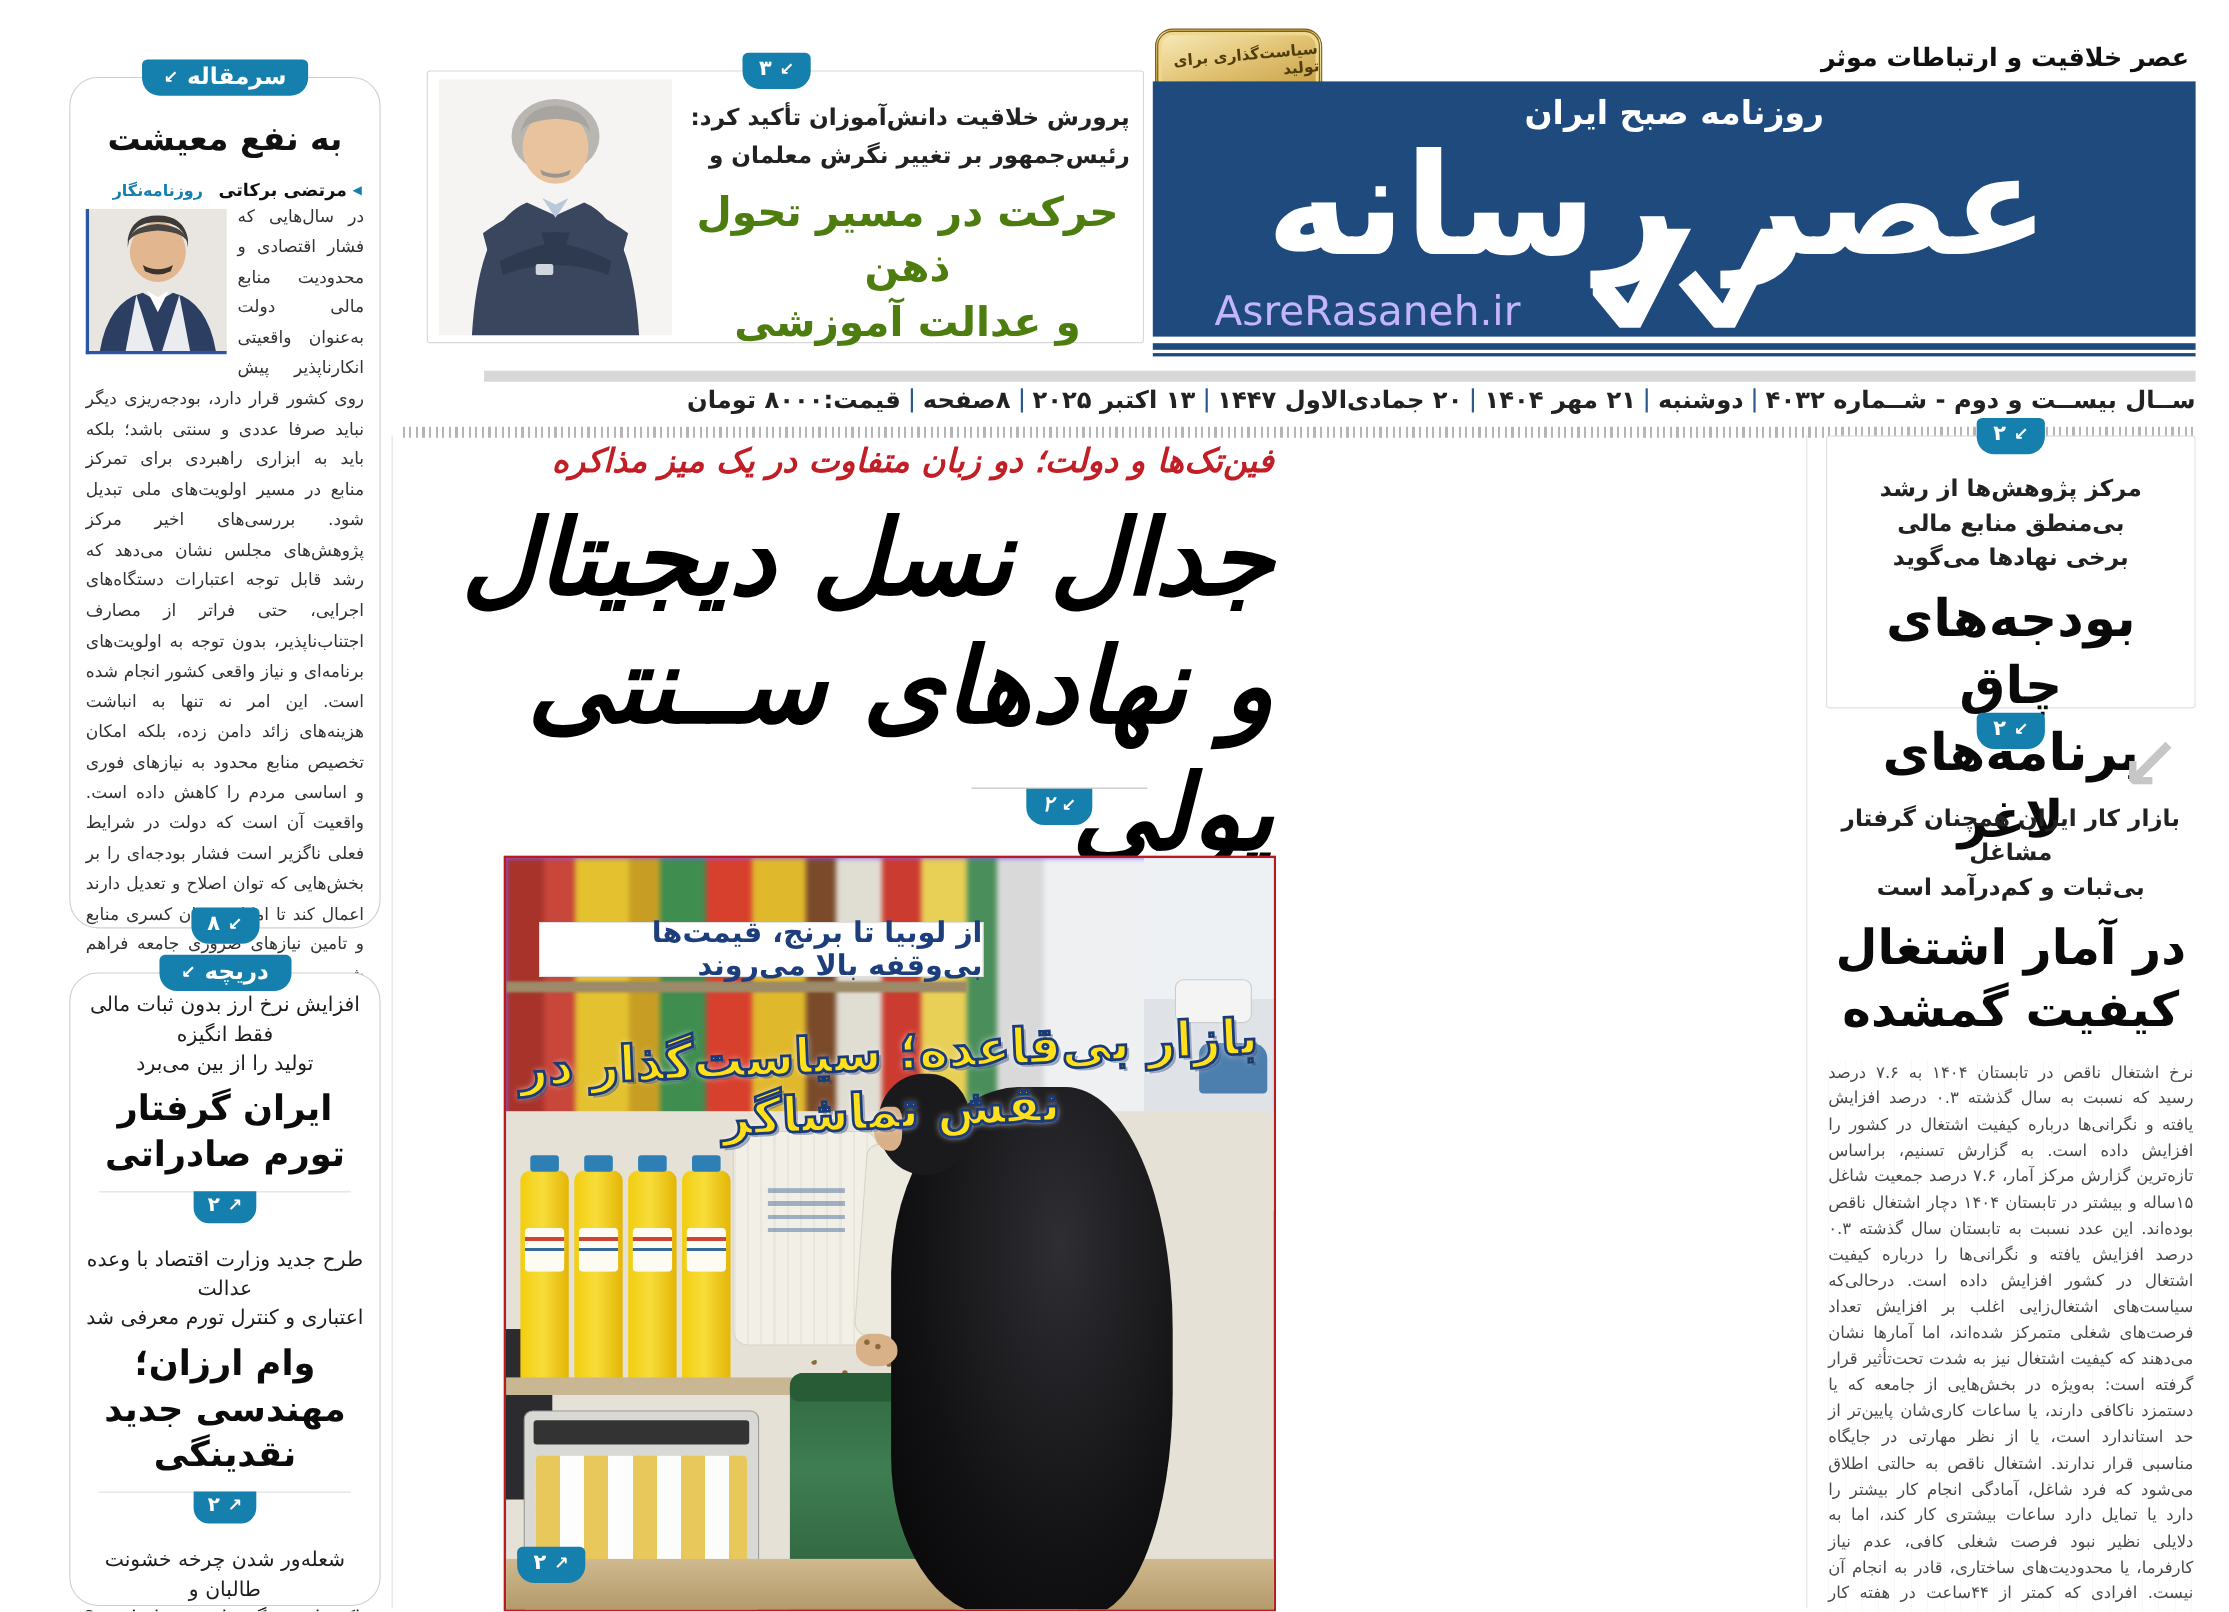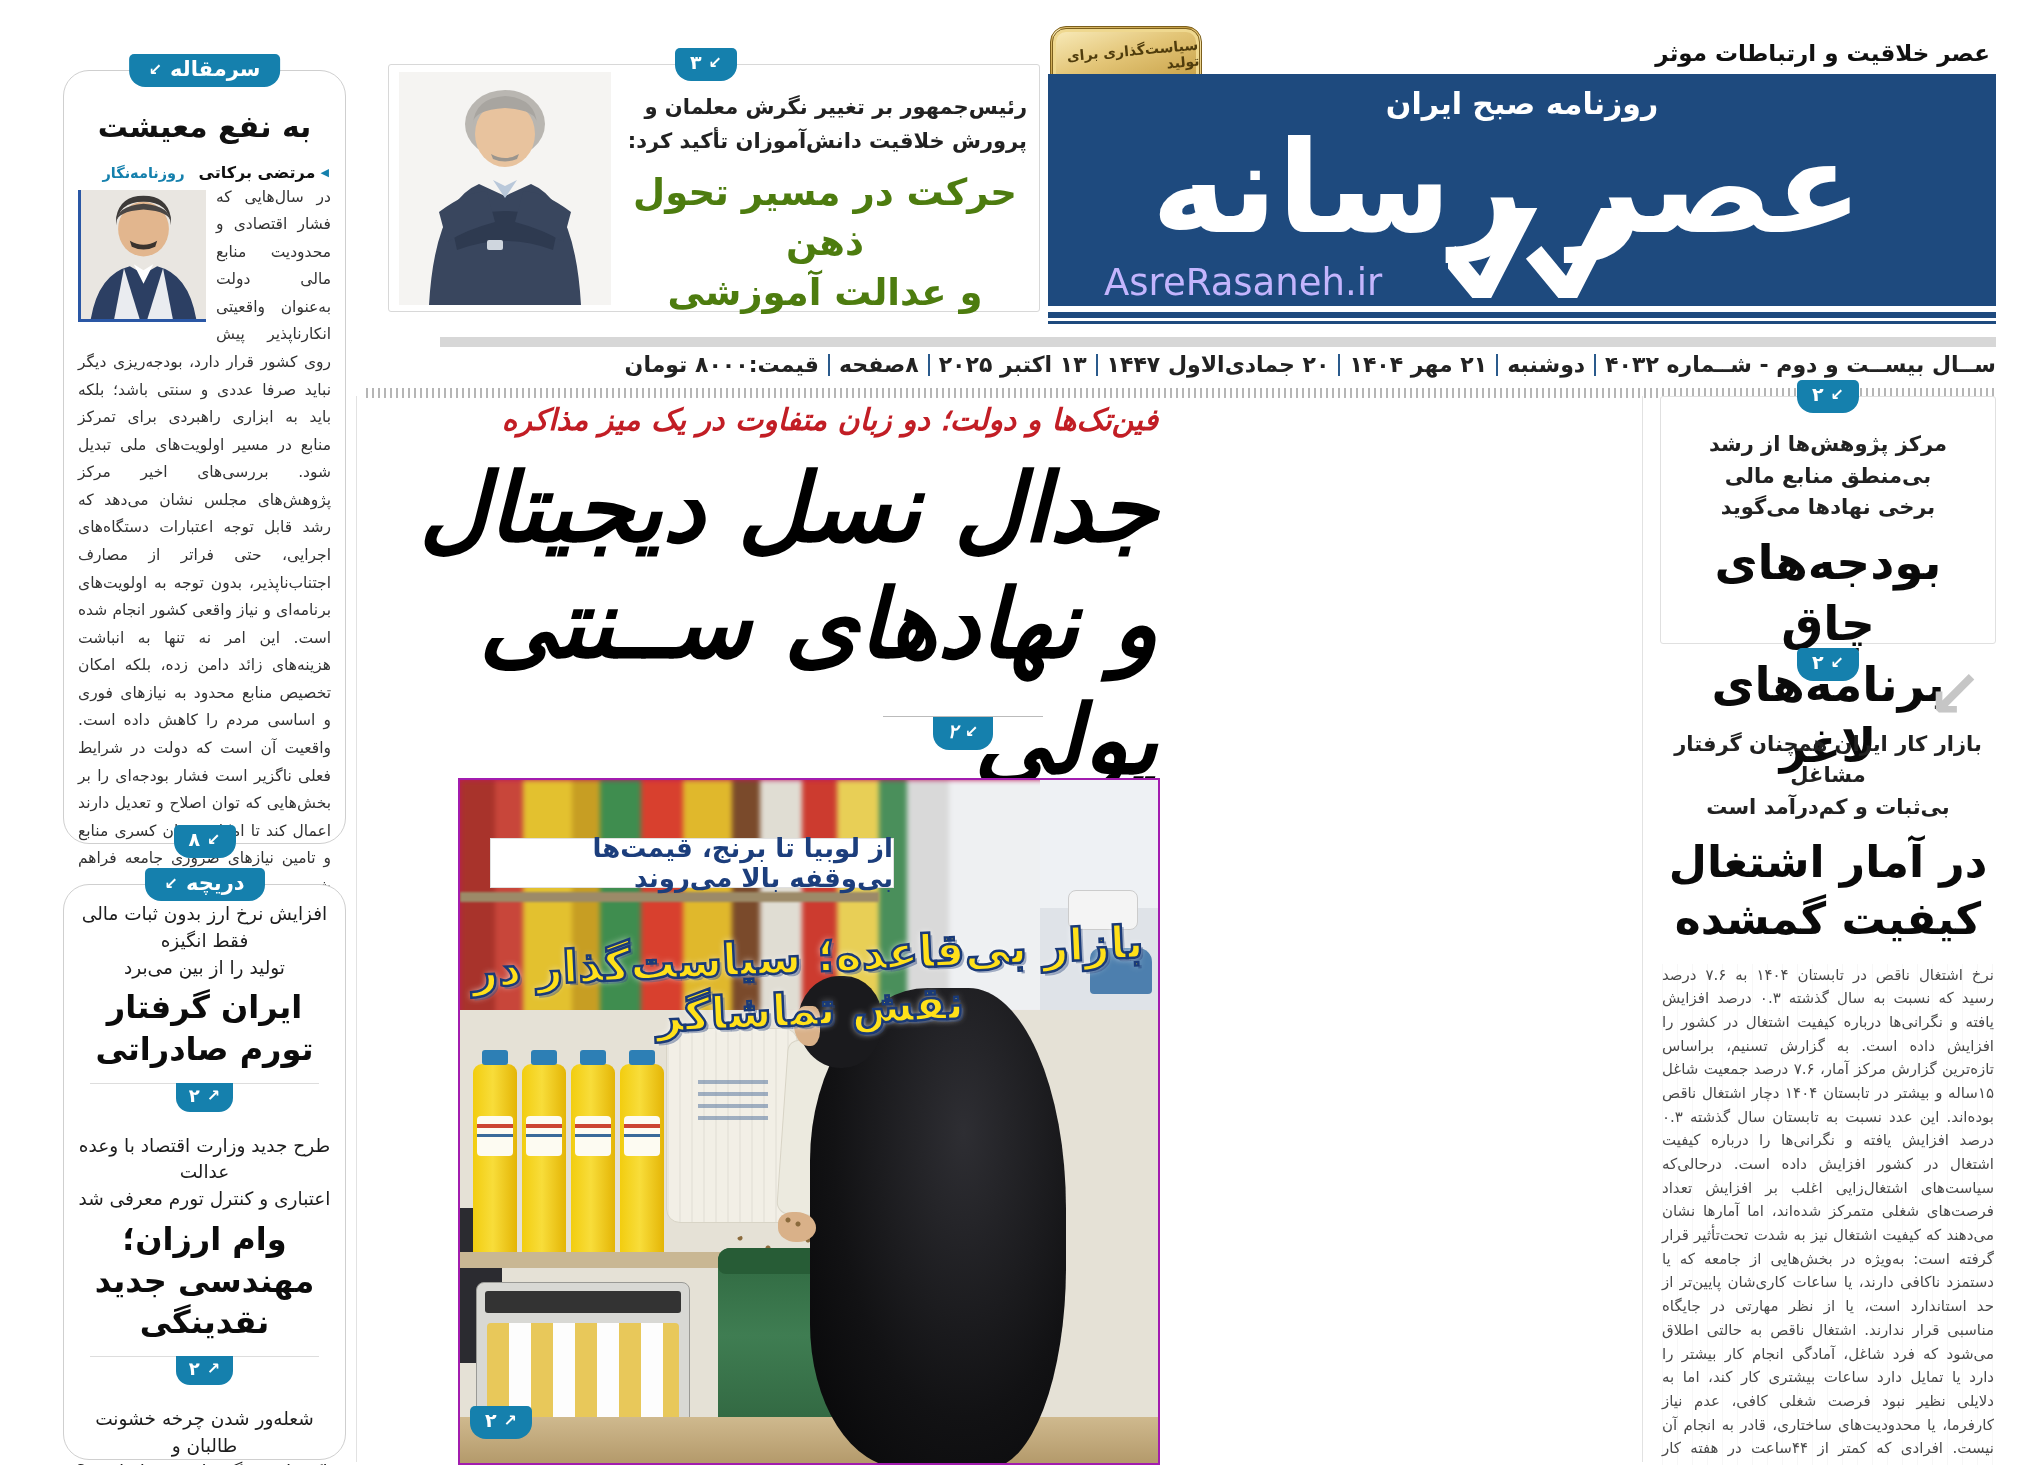--- a/index.html
+++ b/index.html
@@ -76,22 +76,22 @@
 
   
   .lead{position:absolute;left:370px;top:402px;width:788px;text-align:right;font-style:italic;}
   .lead-kicker{font-size:30px;font-weight:bold;color:#c21e25;padding-left:6px;}
   .lead-title{margin-top:14px;font-size:95px;font-weight:bold;line-height:1.22;color:#000;}
   .lead-foot{position:absolute;right:115px;top:314px;width:160px;text-align:center;}
   .lead-foot .line{border-top:1.5px solid #bbb;margin-bottom:0;}
   .lead-foot .pbadge{margin-top:0;border-radius:0 0 16px 16px;}
 
   
-  .photo{position:absolute;left:458px;top:778px;width:702px;height:687px;background:#be185d;
-         border:2px solid #a21caf;overflow:hidden;}
+  .photo{position:absolute;left:458px;top:778px;width:702px;height:687px;background:#8b5cf6;
+         border:2px solid #b91c1c;overflow:hidden;}
   .ph-shelves{position:absolute;left:0;top:0;width:100%;height:235px;filter:blur(2.5px);
     background:linear-gradient(90deg,#a8332b 0 5%,#c8463a 5% 9%,#e3c12f 9% 16%,#c79e23 16% 20%,
       #3f8d4f 20% 26%,#d8402e 26% 32%,#e0b82c 32% 39%,#7a4a2b 39% 43%,#e0ddd3 43% 49%,
       #cc3b2f 49% 54%,#e8cf56 54% 60%,#4a8f5b 60% 64%,#d9d9d9 64% 70%,#eef0f2 70% 84%,
       #dfe5ea 84% 100%);}
   .ph-shelfline{position:absolute;left:0;top:112px;width:60%;height:10px;background:#9c8a68;filter:blur(1px);}
   .ph-street{position:absolute;right:0;top:0;width:118px;height:320px;
     background:linear-gradient(#eef1f4 0 40%,#dfe3e8 40% 100%);}
   .ph-car-blue{position:absolute;right:6px;top:168px;width:62px;height:46px;border-radius:10px 14px 4px 4px;
     background:#4d7fae;}
@@ -286,22 +286,22 @@
       <path d="M92 82 Q106 90 120 82 L118 87 Q106 92 94 87Z" fill="#9a958e"></path>
       <path d="M30 233 Q36 130 80 112 L106 124 L132 112 Q176 130 182 233 Z" fill="#39465e"></path>
       <path d="M94 108 L106 126 L118 108 L106 114 Z" fill="#b9c8da"></path>
       <path d="M52 150 Q106 128 160 150 L154 178 Q106 160 58 178 Z" fill="#2e3a50"></path>
       <rect x="88" y="168" width="16" height="10" rx="2" fill="#cfd6de"></rect>
       <path d="M40 140 Q70 118 88 120 L96 150 Q66 158 48 170 Z" fill="#39465e"></path>
       <path d="M172 140 Q142 118 124 120 L116 150 Q146 158 164 170 Z" fill="#39465e"></path>
     </svg>
     <div class="pres-text">
       <div class="pres-kicker">
+        <div>پرورش خلاقیت دانش‌آموزان تأکید کرد:</div>
         <div>رئیس‌جمهور بر تغییر نگرش معلمان و</div>
-        <div>پرورش خلاقیت دانش‌آموزان تأکید کرد:</div>
       </div>
       <div class="pres-title">
         <div>حرکت در مسیر تحول ذهن</div>
         <div>و عدالت آموزشی</div>
       </div>
     </div>
   </div>
 
   <div class="lead">
     <div class="lead-kicker">فین‌تک‌ها و دولت؛ دو زبان متفاوت در یک میز مذاکره</div>

